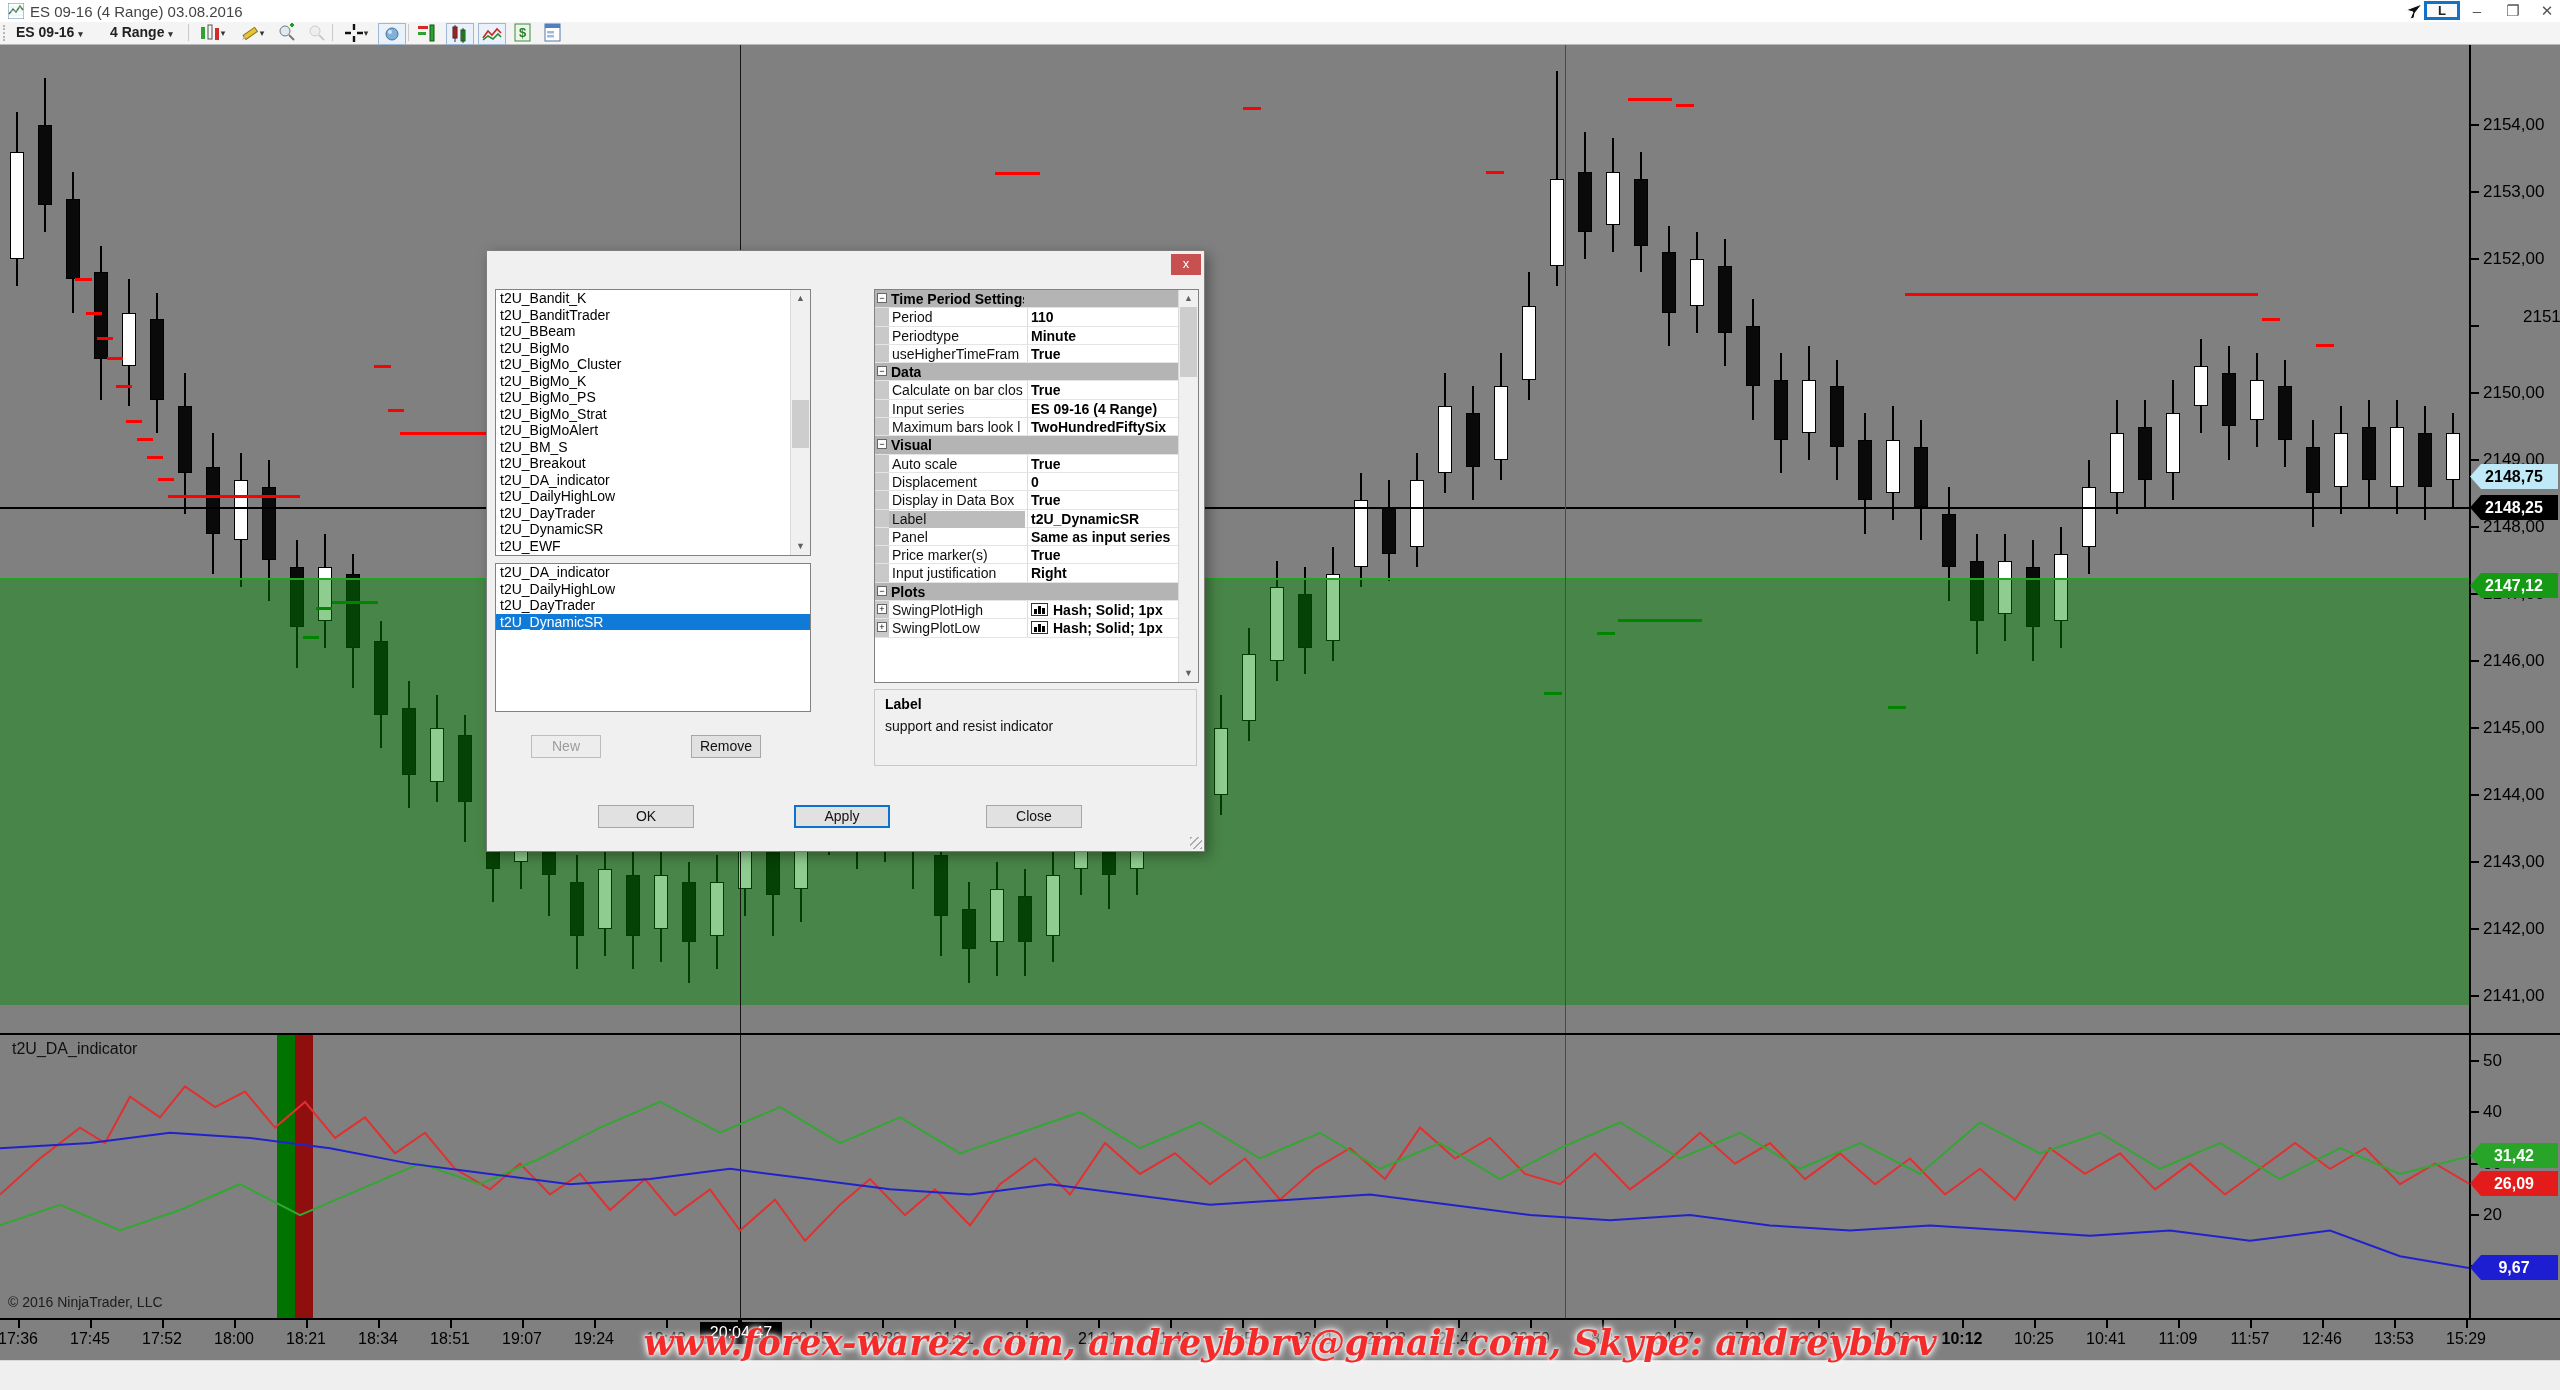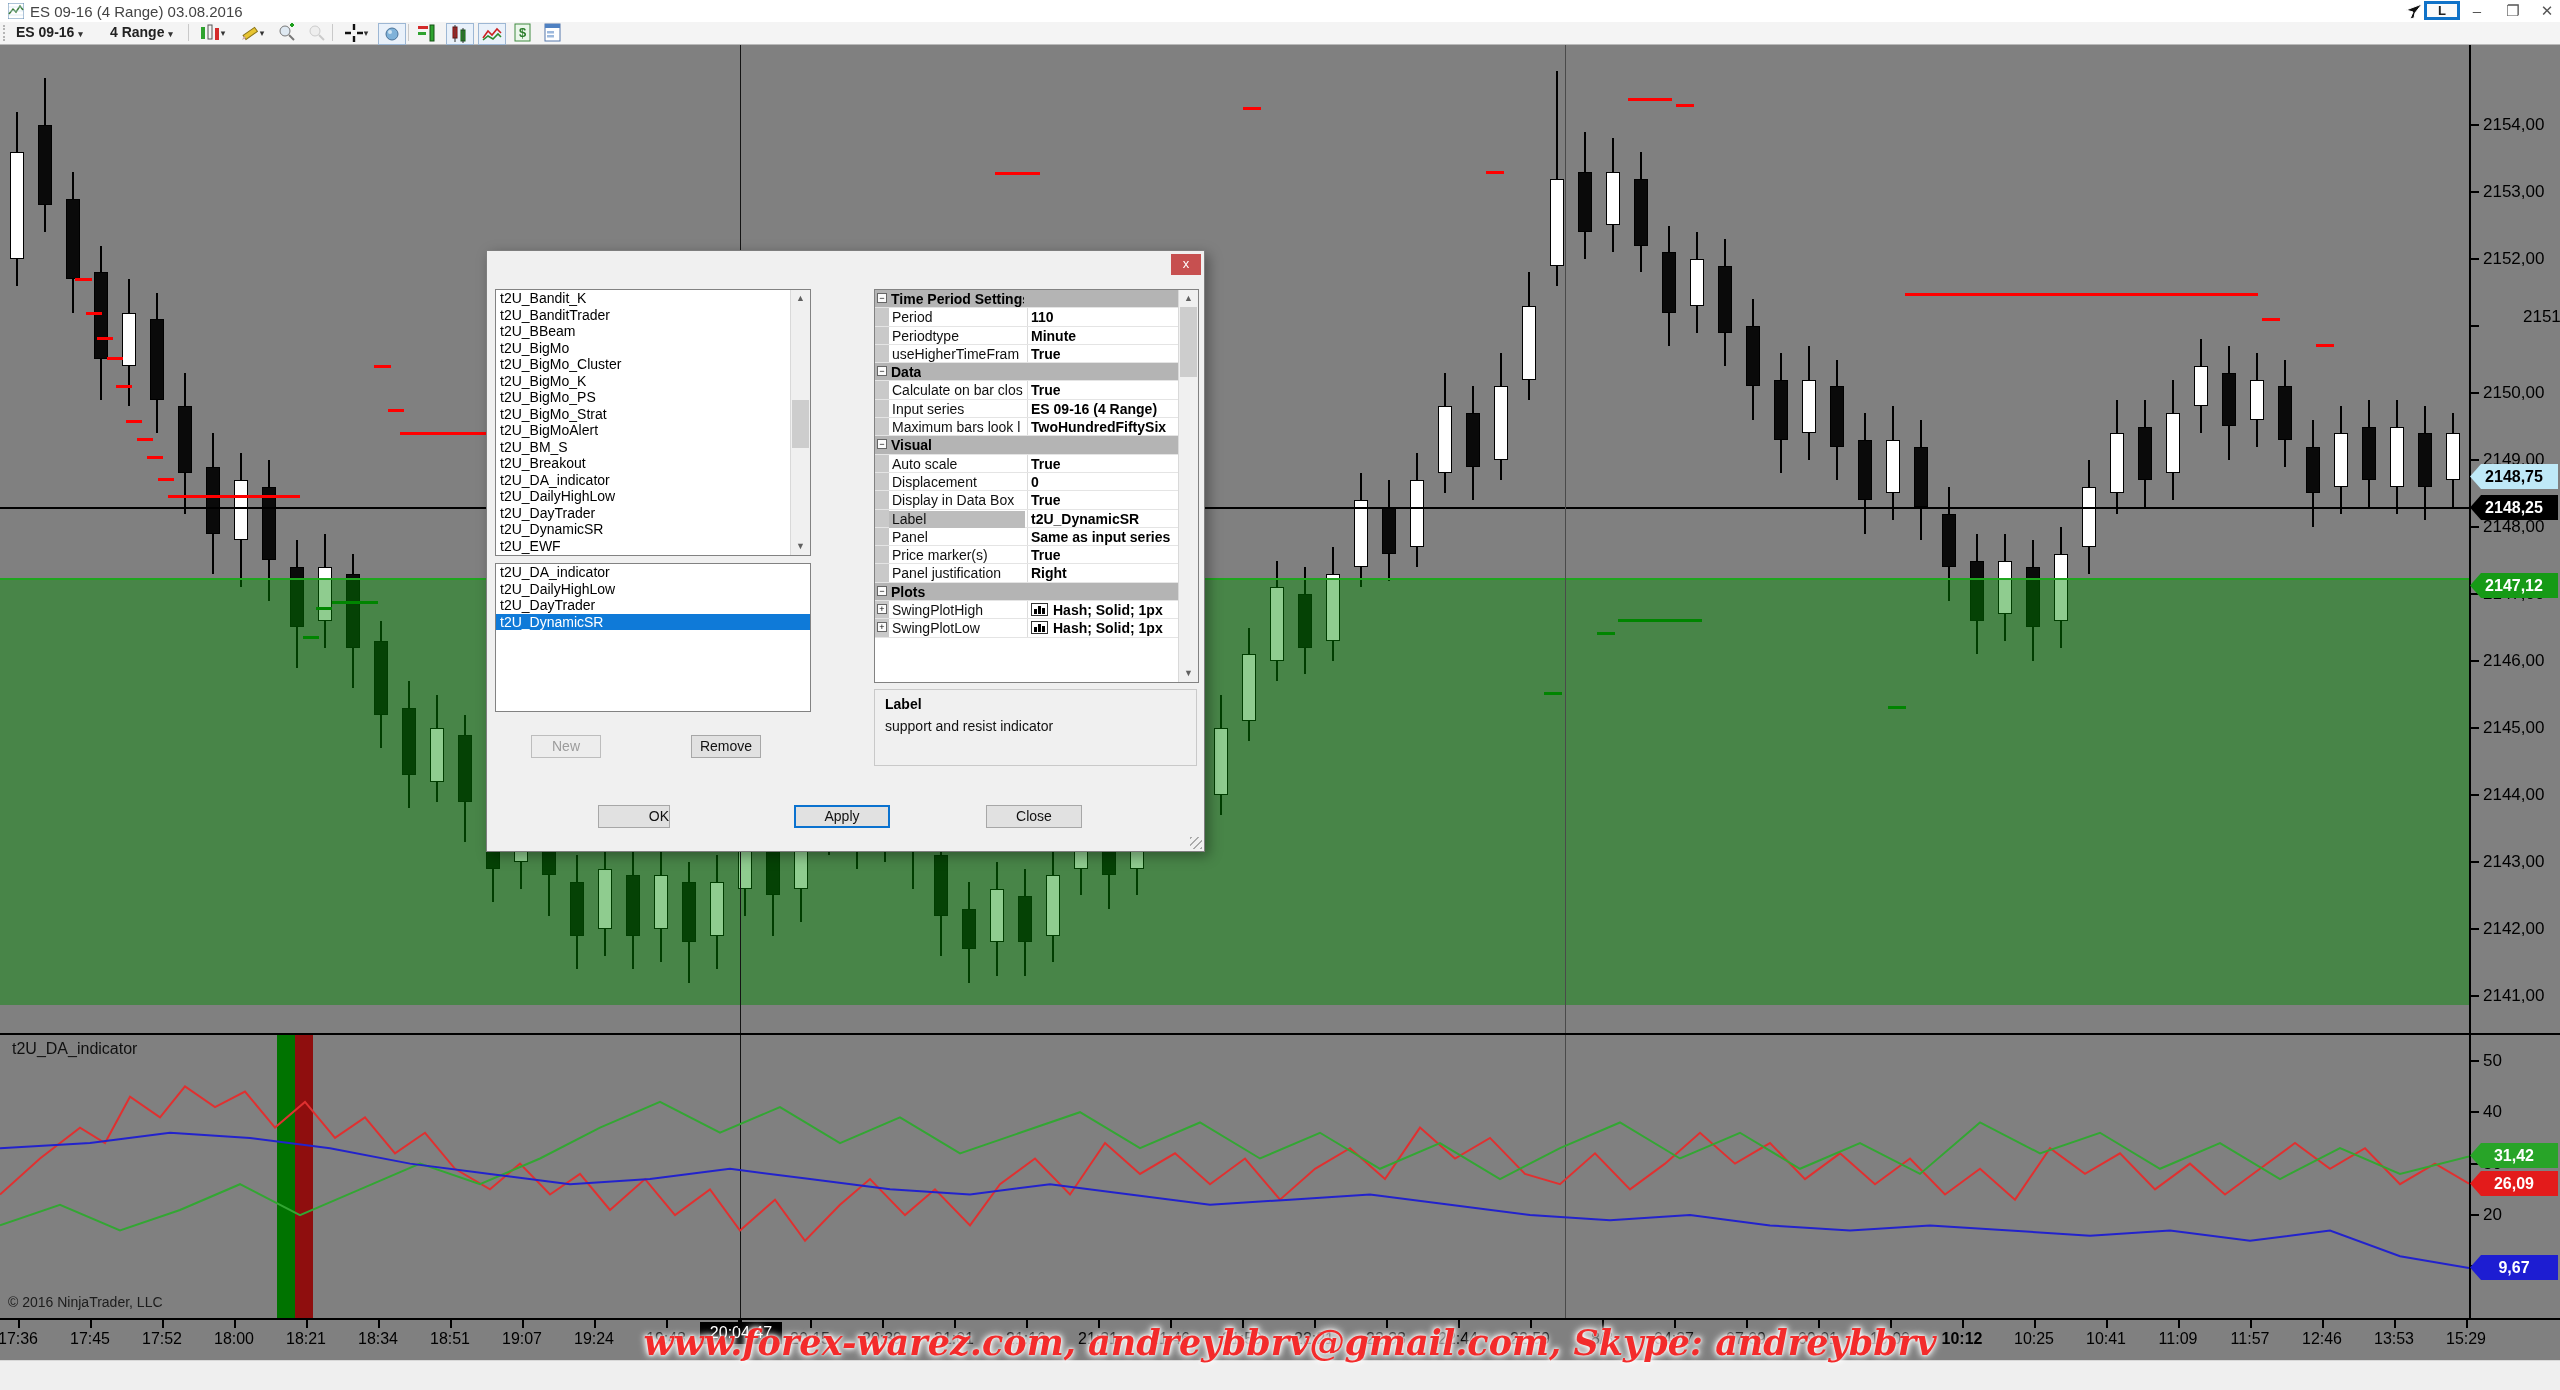--- a/index.html
+++ b/index.html
@@ -64,21 +64,21 @@
   #lst-sel{left:8px;top:312px;width:314px;height:147px;}
   .lst-item{height:16.5px;line-height:16.5px;font-size:14px;color:#000;padding-left:4px;white-space:nowrap;}
   .lst-item.sel{background:#0f7ad8;color:#fff;}
   .sbar{position:absolute;top:0;right:0;width:19px;height:100%;background:#f0f0f0;border-left:1px solid #d9d9d9;}
   .sbtn{position:absolute;left:0;width:19px;height:17px;background:#f0f0f0;color:#606060;font-size:9px;
         text-align:center;line-height:17px;}
   .sthumb{position:absolute;left:1px;width:17px;background:#cdcdcd;}
   .btn{background:#e1e1e1;border:1px solid #a7a7a7;font-size:14px;color:#111;text-align:center;box-sizing:border-box;}
   #btn-new{left:44px;top:484px;width:70px;height:23px;line-height:21px;color:#9c9c9c;background:#ededed;border-color:#bdbdbd;}
   #btn-remove{left:204px;top:484px;width:70px;height:23px;line-height:21px;}
-  #btn-ok{left:111px;top:554px;width:72px;height:23px;line-height:21px;text-align:right;}
+  #btn-ok{left:111px;top:554px;width:96px;height:23px;line-height:21px;}
   #btn-apply{left:307px;top:554px;width:96px;height:23px;line-height:19px;border:2px solid #0b72cf;}
   #btn-close{left:499px;top:554px;width:96px;height:23px;line-height:21px;}
   
   #pgrid{left:387px;top:38px;width:323px;height:392px;background:#fff;border:1px solid #828282;overflow:hidden;}
   .prow{position:relative;width:303px;height:18.3px;border-bottom:1px solid #e4e4e4;box-sizing:border-box;}
   .prow-sec{background:#b4b4b4;}
   .prow-sec .plabel{left:16px;font-weight:bold;color:#000;}
   .pgut{position:absolute;left:0;top:0;width:14px;height:100%;background:#c9c9c9;}
   .pbox{position:absolute;left:2px;top:3px;width:10px;height:10px;background:#fbfbfb;border:1px solid #666;
         font-size:9px;line-height:9px;text-align:center;color:#000;box-sizing:border-box;}
@@ -564,21 +564,21 @@
           <div class="pval">Same as input series</div>
         </div>
         <div class="prow">
           <div class="pgut"></div>
           <div class="plabel">Price marker(s)</div>
           <div class="pdiv"></div>
           <div class="pval">True</div>
         </div>
         <div class="prow">
           <div class="pgut"></div>
-          <div class="plabel">Panel justification</div>
+          <div class="plabel">Input justification</div>
           <div class="pdiv"></div>
           <div class="pval">Right</div>
         </div>
         <div class="prow prow-sec">
           <div class="pbox">−</div>
           <div class="plabel">Plots</div>
         </div>
         <div class="prow">
           <div class="pgut"></div>
           <div class="pbox">+</div>

